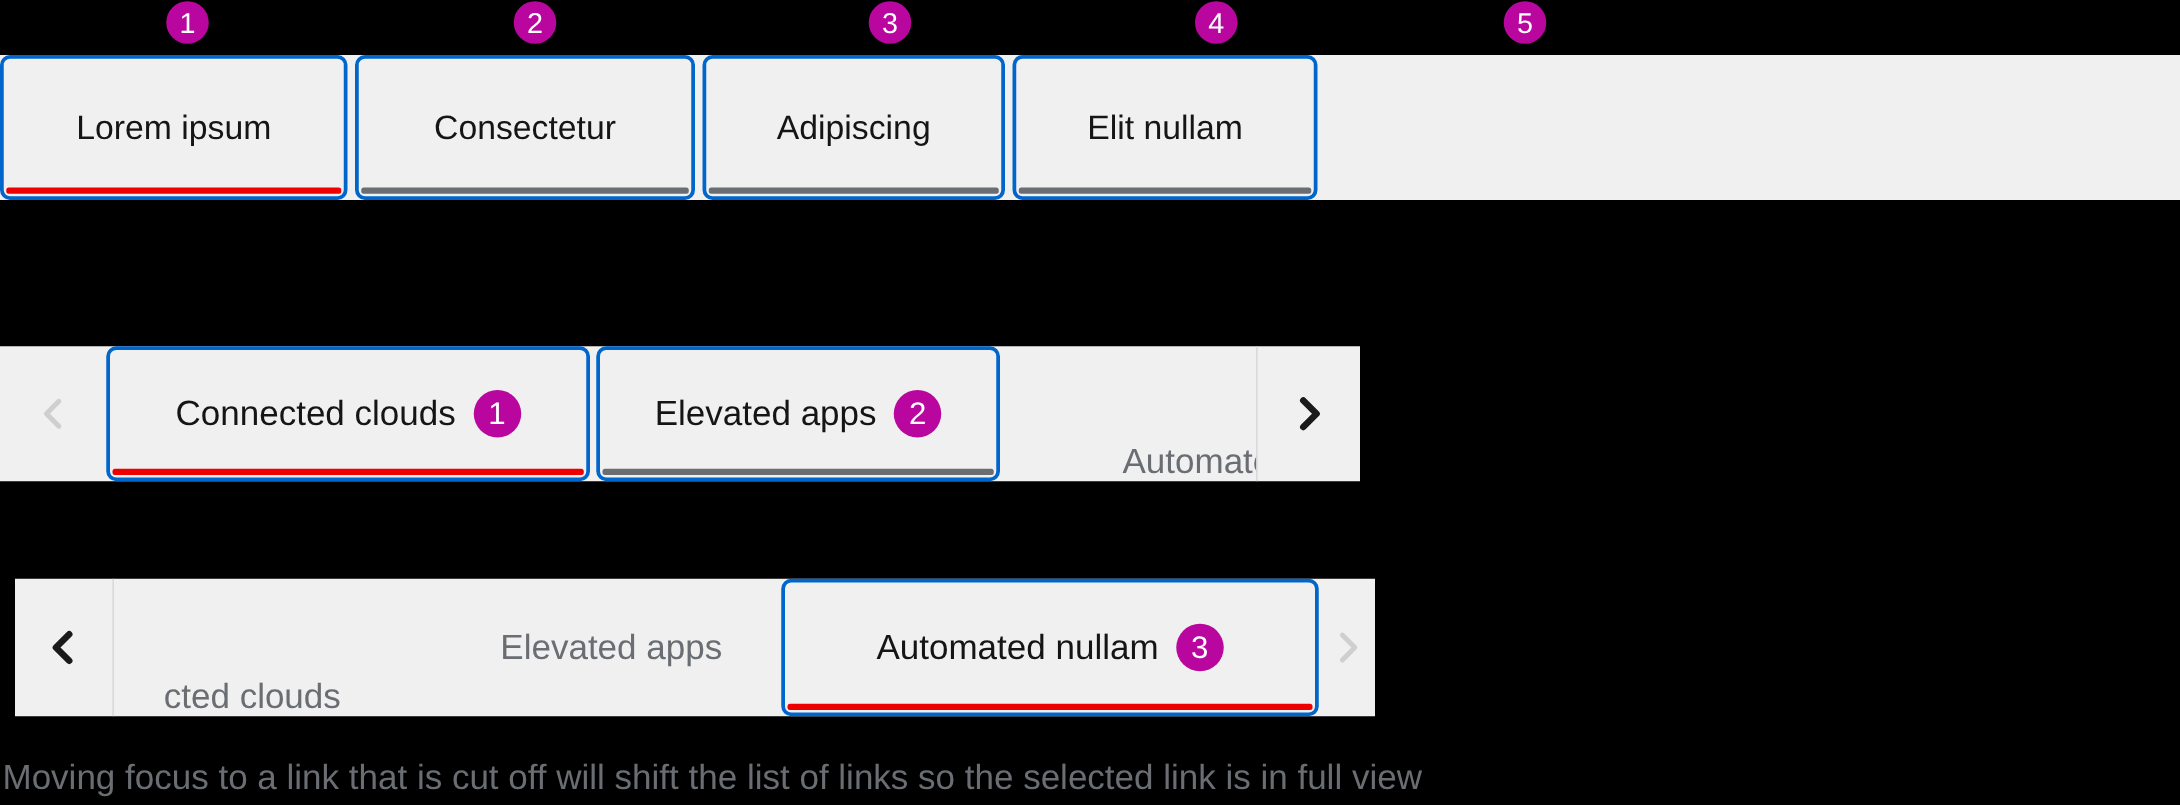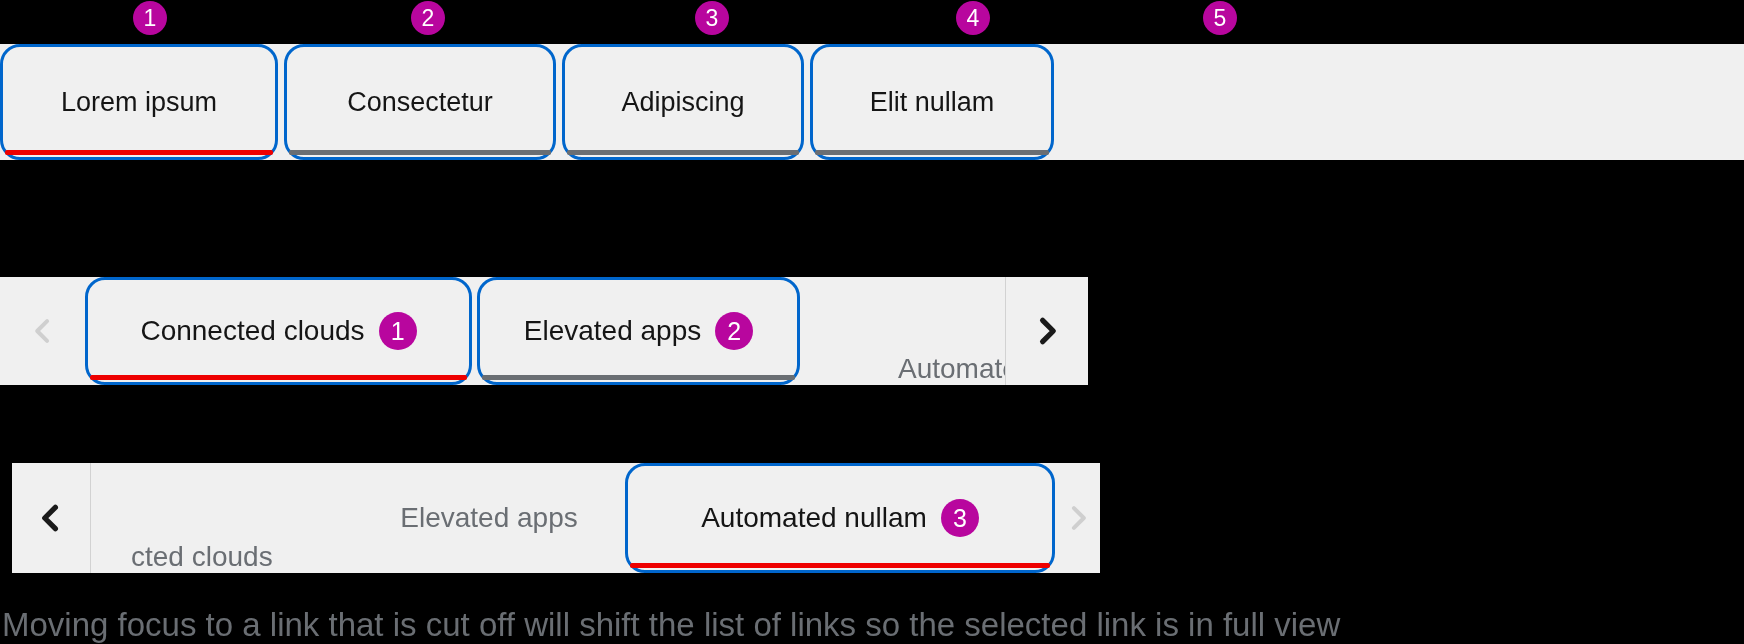--- a/index.html
+++ b/index.html
@@ -12,21 +12,21 @@
     position:absolute;background:#f0f0f0;display:flex;align-items:stretch;
     box-sizing:border-box;
   }
   #bar-top{left:0;top:44px;width:1744px;height:116px;gap:6px;}
   #bar-start{left:0;top:277px;width:1088px;height:108px;}
   #bar-end{left:12px;top:463px;width:1088px;height:110px;}
 
   .tab{
     box-sizing:border-box;position:relative;display:flex;align-items:center;
     justify-content:center;gap:14px;background:#f0f0f0;
-    border:3px solid #0066cc;border-radius:20px;
+    border:3px solid #0066cc;border-radius:8px;
     color:#151515;font-size:27px;cursor:pointer;white-space:nowrap;
   }
   .indicator{position:absolute;left:2px;right:2px;bottom:2px;height:5px;border-radius:2px;}
   .indicator.red{background:#ee0000;}
   .indicator.gray{background:#6a6e73;}
 
   .spec-badge{
     position:absolute;top:1px;width:34px;height:34px;border-radius:50%;
     background:#b8069e;color:#fff;font-size:23px;
     display:flex;align-items:center;justify-content:center;
@@ -48,21 +48,21 @@
 
   .cut-link{
     display:flex;align-items:flex-end;color:#6a6e73;font-size:28px;
     overflow:hidden;white-space:nowrap;cursor:pointer;margin-left:36px;
   }
   .plain-link{
     display:flex;align-items:center;justify-content:center;color:#6a6e73;
     font-size:28px;white-space:nowrap;cursor:pointer;
   }
   .caption{
-    position:absolute;left:2px;top:606px;color:#6a6e73;font-size:33px;
+    position:absolute;left:2px;top:606px;color:#6a6e73;font-size:28px;
     white-space:nowrap;
   }
   svg{display:block;}
 </style>
 </head>
 <body>
 
 <div class="spec-badge" style="left:133px">1</div>
 <div class="spec-badge" style="left:411px">2</div>
 <div class="spec-badge" style="left:695px">3</div>

